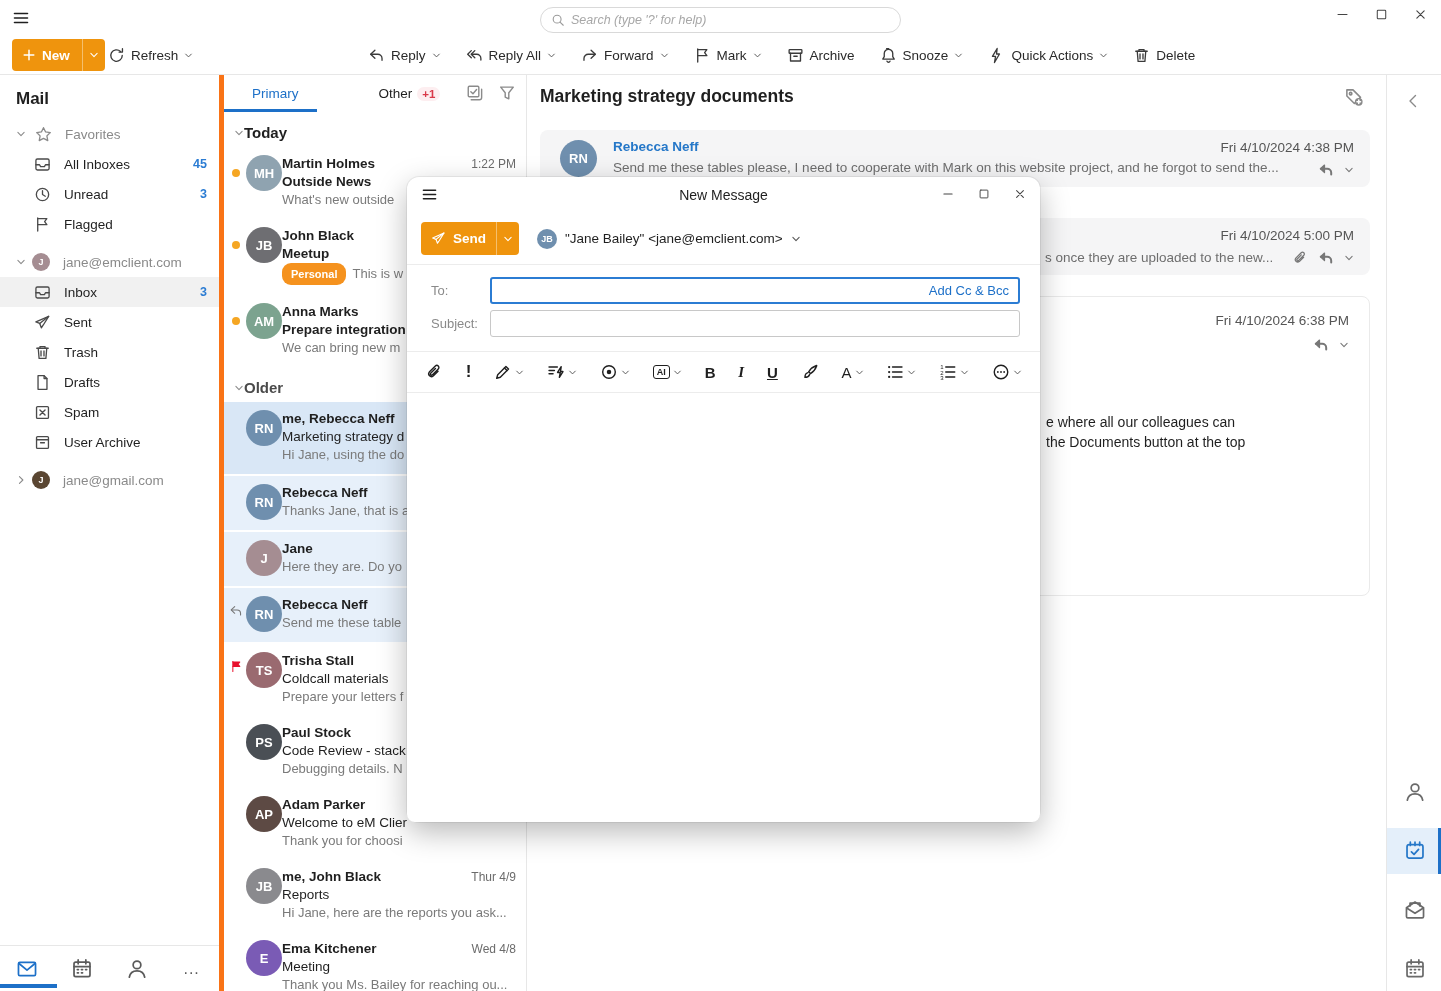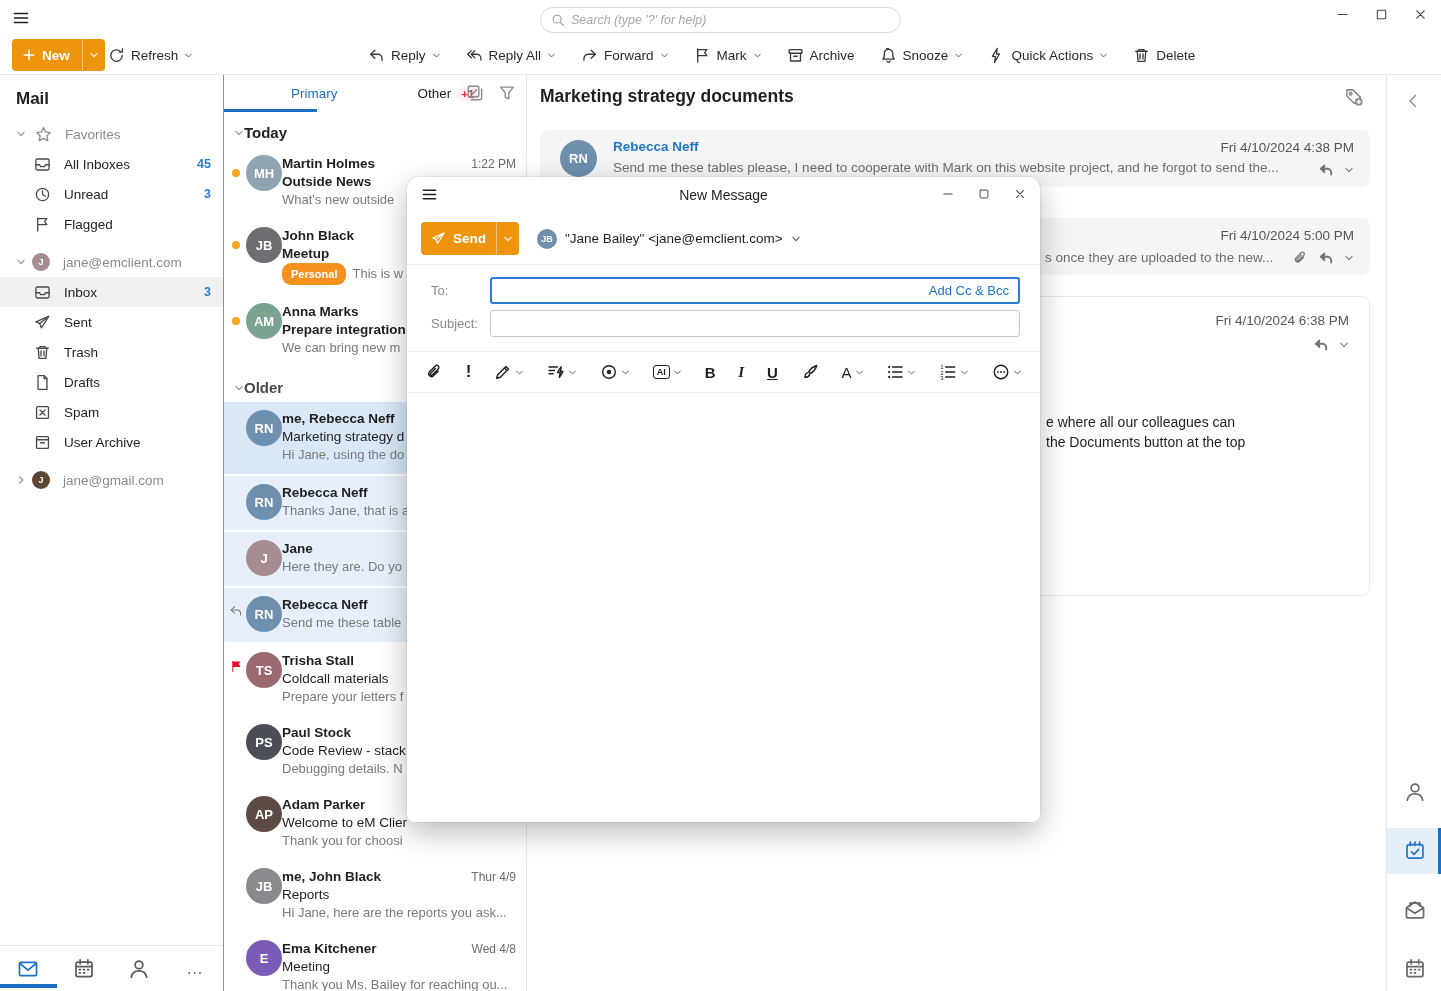--- a/index.html
+++ b/index.html
@@ -27,21 +27,21 @@
   .btn-new .main .ic { width:14px; height:14px; color:#fff; }
   .btn-new .dd { display:flex; align-items:center; padding:0 6px; border-left:1px solid rgba(255,255,255,.4); }
   .btn-new .dd .ic { width:10px; height:10px; color:#fff; }
   .tbtn { display:flex; align-items:center; gap:6px; font-size:13.5px; color:#2a2a2a; cursor:pointer; }
   .tbtn .ic { width:17px; height:17px; }
   .tbtn .chev { width:9px; height:9px; color:#555; }
   .tb-left { position:absolute; left:108px; top:0; height:39px; display:flex; align-items:center; }
   .tb-actions { position:absolute; left:368px; top:0; height:39px; display:flex; align-items:center; gap:25px; }
 
   
-  .sidebar { position:absolute; left:0; top:75px; width:224px; height:916px; background:#fff; border-right:1px solid #f97316; }
+  .sidebar { position:absolute; left:0; top:75px; width:224px; height:916px; background:#fff; border-right:5px solid #f97316; }
   .listpane { position:absolute; left:224px; top:75px; width:303px; height:916px; background:#fff; border-right:1px solid #e7e7e7; }
   .reading { position:absolute; left:527px; top:75px; width:859px; height:916px; background:#fff; }
   .rightbar { position:absolute; left:1386px; top:75px; width:55px; height:916px; background:#fff; border-left:1px solid #e7e7e7; }
 
   
   .sb-title { font-size:17px; font-weight:bold; padding:14px 0 10px 16px; }
   .sb-row { position:relative; display:flex; align-items:center; height:30px; font-size:13.5px; cursor:pointer; color:#1f1f1f; }
   .sb-row .tw { width:10px; height:10px; margin-left:16px; color:#8a8a8a; flex:none; }
   .sb-row .fic { width:17px; height:17px; margin-left:9px; color:#4a4a4a; flex:none; }
   .sb-row .lbl { margin-left:13px; }
@@ -55,21 +55,21 @@
   .bottomnav { position:absolute; left:0; bottom:0; width:100%; height:46px; border-top:1px solid #e7e7e7; display:flex; align-items:center; }
   .bottomnav .slot { width:56px; display:flex; justify-content:center; cursor:pointer; }
   .bottomnav .ic { width:22px; height:22px; color:#5a5a5a; }
   .bottomnav .slot.active .ic { color:#1d70c8; }
   .bn-indicator { position:absolute; left:0; bottom:3px; width:57px; height:4px; background:#1d70c8; }
   .bn-dots { font-size:16px; color:#5a5a5a; letter-spacing:1px; }
 
   
   .tabs { position:relative; height:37px; display:flex; align-items:center; }
   .tab { font-size:13.5px; cursor:pointer; }
-  .tab.primary { color:#1d70c8; margin-left:67px; }
+  .tab.primary { color:#1d70c8; margin-left:28px; }
   .tab.other { color:#1f1f1f; margin-left:80px; }
   .tab-badge { color:#d93848; background:#fdeef0; border-radius:8px; font-size:11.5px; padding:1px 5px; margin-left:5px; font-weight:bold; }
   .tab-underline { position:absolute; left:0; bottom:0; width:93px; height:3px; background:#1d70c8; }
   .tabs .ticons { position:absolute; right:10px; top:9px; display:flex; gap:14px; }
   .tabs .ticons .ic { width:18px; height:18px; color:#8b8b8b; cursor:pointer; }
   .sec-hdr { display:flex; align-items:center; gap:0; font-size:15px; font-weight:bold; padding:12px 0 6px 10px; color:#1f1f1f; cursor:pointer; }
   .sec-hdr .tw { width:10px; height:10px; color:#8a8a8a; }
   .sec-hdr.older { color:#4a4a4a; }
   .mi { position:relative; padding:8px 8px 10px 58px; min-height:58px; cursor:pointer; }
   .mi .av { position:absolute; left:22px; top:8px; width:36px; height:36px; border-radius:50%; display:flex; align-items:center; justify-content:center; color:#fff; font-size:13px; font-weight:bold; }

